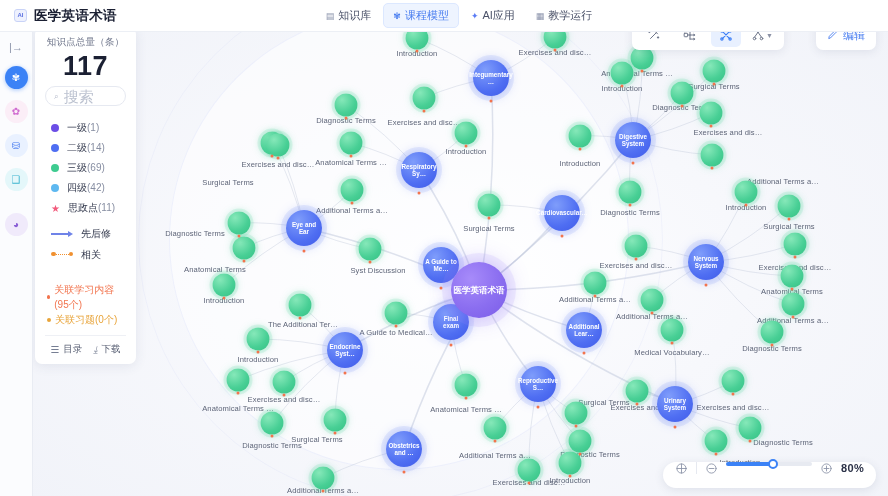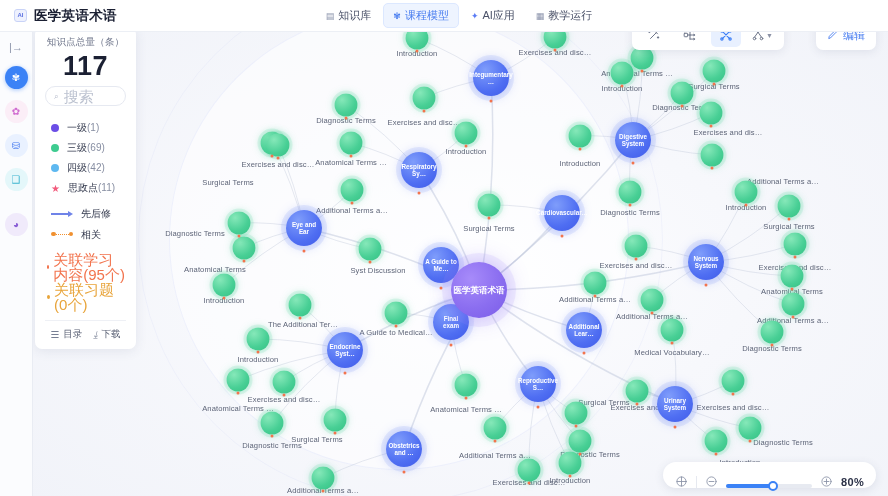--- a/index.html
+++ b/index.html
@@ -126,21 +126,21 @@
     content:""; position:absolute; right:0; top:1px; border-left:5px solid #6f83e8;
     border-top:3px solid transparent; border-bottom:3px solid transparent;
   }
   .dotline { width: 22px; height:8px; position:relative; flex:none; }
   .dotline:before {
     content:""; position:absolute; left:2px; top:3px; width:16px; height:0;
     border-top: 1.6px dotted #f09030;
   }
   .dotline .d1,.dotline .d2 { position:absolute; top:1.2px; width:4.5px;height:4.5px;border-radius:50%;background:#f09030;}
   .dotline .d1{left:0}.dotline .d2{right:0}
-  .assoc { font-size: 15px; padding-left: 2px; margin-top: 7px; line-height: 15px; }
+  .assoc { font-size: 10px; padding-left: 2px; margin-top: 17px; line-height: 15px; }
   .assoc div { display:flex; align-items:center; gap:4px; cursor:pointer; }
   .assoc .sq { width:4px;height:4px;border-radius:50%; }
   .assoc .a1 { color:#f2744e; } .assoc .a1 .sq{background:#f2744e;}
   .assoc .a2 { color:#e8a43a; } .assoc .a2 .sq{background:#e8a43a;}
   .panel-foot {
     margin-top: 8px; border-top: 1px solid #eef0f5; padding-top: 7px;
     display:flex; justify-content: space-around; font-size: 9.5px; color:#585f73;
   }
   .panel-foot span { display:flex; align-items:center; gap:4px; cursor:pointer; }
   .panel-foot .ic { color:#767e93; font-size:10px; }
@@ -162,21 +162,21 @@
     position:absolute; right: 12px; top: 20px; z-index: 26;
     background:#fff; border-radius:7px; box-shadow:0 2px 10px rgba(60,70,110,.11);
     height:30px; padding: 0 11px; display:flex; align-items:center; gap:5px;
     font-size:11px; color:#4a7ef0; cursor:pointer;
   }
 
   
   .zoombar {
     position:absolute; right: 12px; bottom: 8px; z-index: 26;
     background:#fff; border-radius:16px; box-shadow:0 2px 10px rgba(60,70,110,.12);
-    height:26px; display:flex; align-items:flex-end; padding: 0 12px; gap: 8px;
+    height:26px; display:flex; align-items:flex-start; padding: 0 12px; gap: 8px;
   }
   .zb-ic { color:#8a92a7; font-size:12px; cursor:pointer; display:flex; align-items:center; }
   .zb-div { width:1px; height:12px; background:#e6e9f0; }
   .zb-track { width: 86px; height:4px; border-radius:2px; background:#e7eaf1; position:relative; cursor:pointer; }
   .zb-fill { position:absolute; left:0; top:0; height:4px; border-radius:2px; background:#3b82f6; width:48px; }
   .zb-knob { position:absolute; left:42px; top:-3px; width:10px;height:10px;border-radius:50%;
              background:#fff; border:2.5px solid #3b82f6; }
   .zb-pct { font-size:11px; font-weight:bold; color:#2b3147; letter-spacing:.3px; }
 
   
@@ -636,20 +636,24 @@
     <div class="panel-search">
       <span class="mag">⌕</span>
       <input placeholder="搜索" style="">
     </div>
     <div class="legend">
       <div class="lg-row">
         <span class="dot" style="background:#6b4ee6"></span>
         <span class="lbl"><span>一级</span><span class="num">(1)</span></span>
       </div>
       <div class="lg-row">
+        <span class="dot" style="background:#4f6ef2"></span>
+        <span class="lbl"><span>二级</span><span class="num">(14)</span></span>
+      </div>
+      <div class="lg-row">
         <span class="dot" style="background:#3ecb90"></span>
         <span class="lbl"><span>三级</span><span class="num">(69)</span></span>
       </div>
       <div class="lg-row">
         <span class="dot" style="background:#5eb8f0"></span>
         <span class="lbl"><span>四级</span><span class="num">(42)</span></span>
       </div>
       <div class="lg-row">
         <span class="star">★</span>
         <span class="lbl"><span>思政点</span><span class="num">(11)</span></span>

